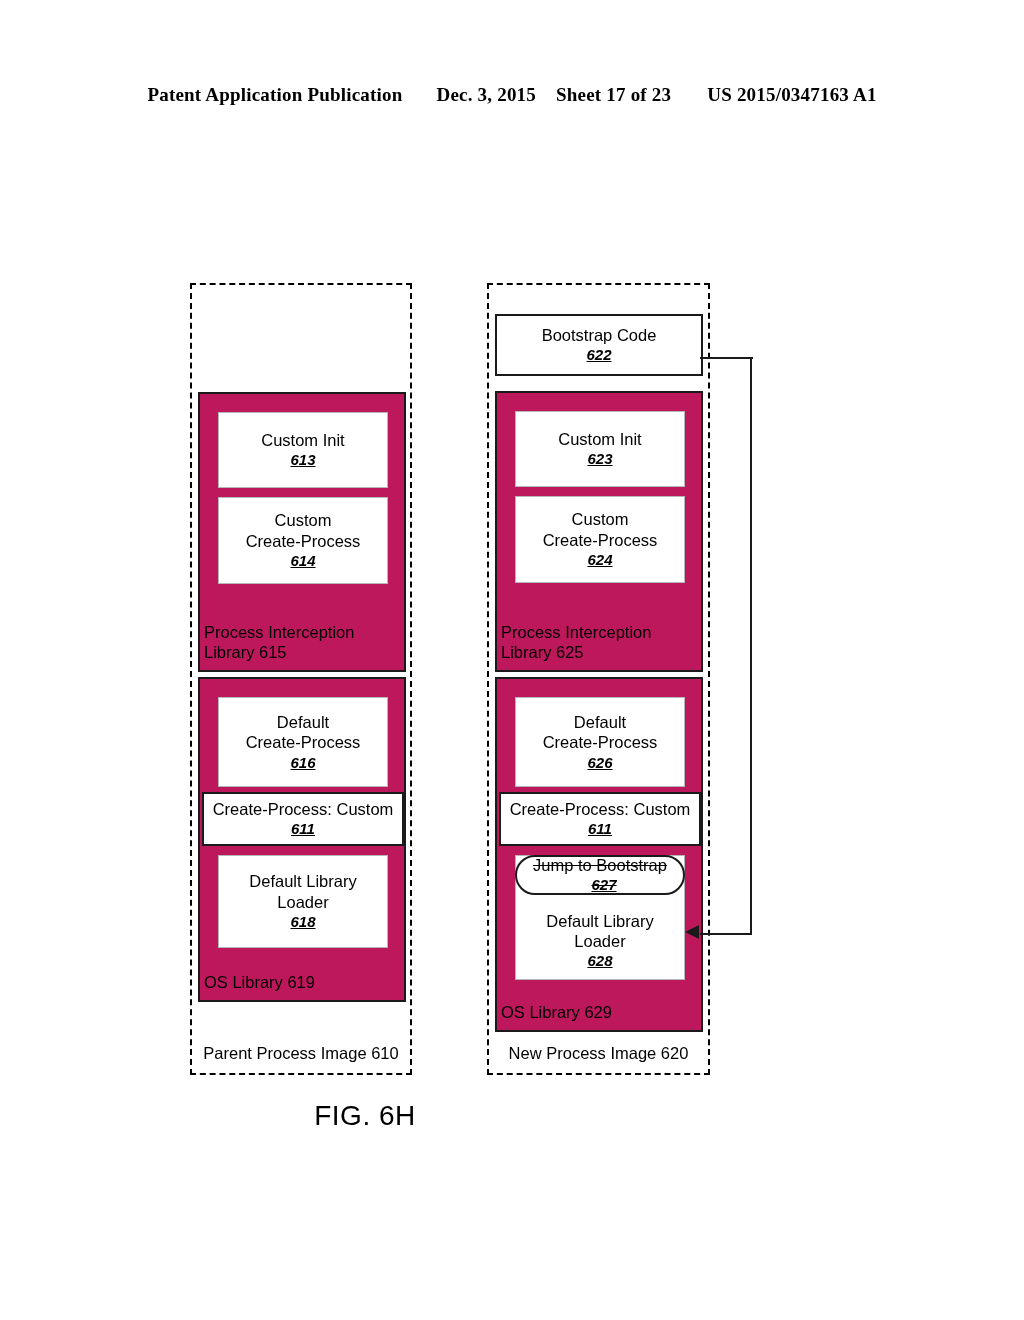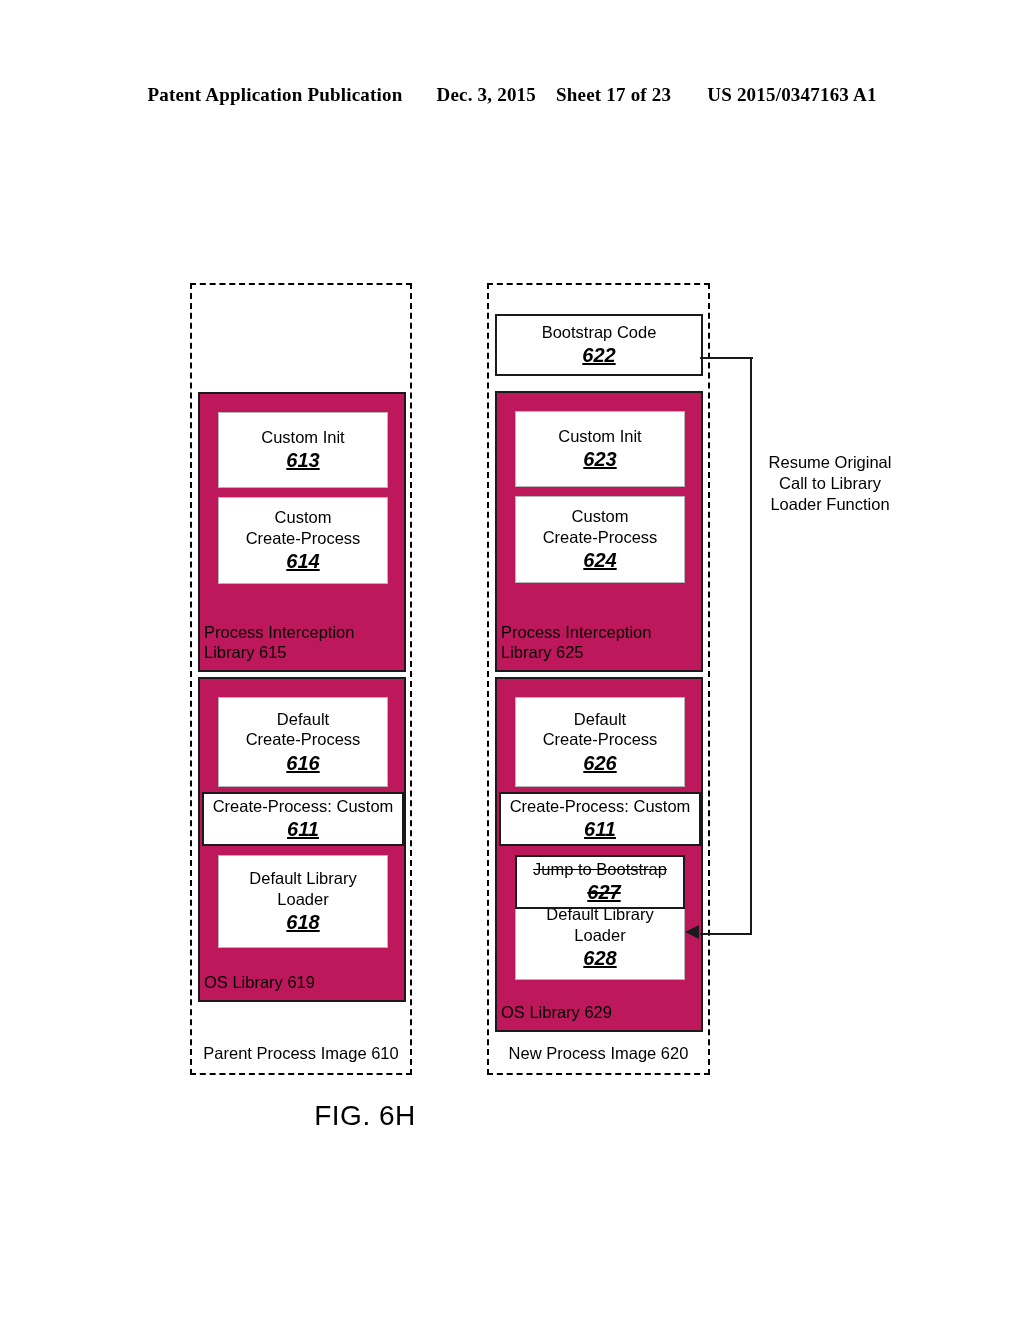--- a/index.html
+++ b/index.html
@@ -93,21 +93,21 @@
   }
   
   .comp-box.dark { border: 2.2px solid #1a1a1a; }
 
   .comp-label { display: block; }
   .ref {
     display: block;
     font-style: italic;
     font-weight: bold;
     text-decoration: underline;
-    font-size: 20px;
+    font-size: 15px;
     margin-top: 1px;
   }
   .struck .comp-label,
   .struck .ref { text-decoration: line-through; }
   .struck .ref { text-decoration: line-through underline; margin-left: 8px; }
 
   
   .callout-line {
     position: absolute;
     background: #1a1a1a;
@@ -227,33 +227,32 @@
       <div class="comp-box dark" style="left:2px; top:113px; width:202px; height:54px;">
         <span class="comp-label">Create-Process: Custom</span>
         <span class="ref">611</span>
       </div>
 
       <div class="comp-box" style="left:18px; top:176px; width:170px; height:125px; justify-content:flex-end; padding-bottom:8px; white-space:pre-line;">
         <span class="comp-label">Default Library
 Loader</span>
         <span class="ref">628</span>
       </div>
-      <div class="comp-box dark struck" style="left:18px; top:176px; width:170px; height:54px;">
+      <div class="comp-box dark struck" style="left:18px; top:176px; width:170px; height:40px;border-radius:21px;">
         <span class="comp-label">Jump to Bootstrap</span>
         <span class="ref">627</span>
       </div>
 
       <div class="group-caption">OS Library 629</div>
     </div>
 
     <div class="image-caption">New Process Image 620</div>
   </div>
 
   <div class="callout-line" id="callout-top"></div>
   <div class="callout-line" id="callout-vert"></div>
   <div class="callout-line" id="callout-bottom"></div>
   <div id="callout-arrow"></div>
 
-  <div class="callout-text">Resume Original Call to Library Loader Function</div>
 
   <div class="fig-caption">FIG. 6H</div>
 
 </div>
 
 </body></html>

